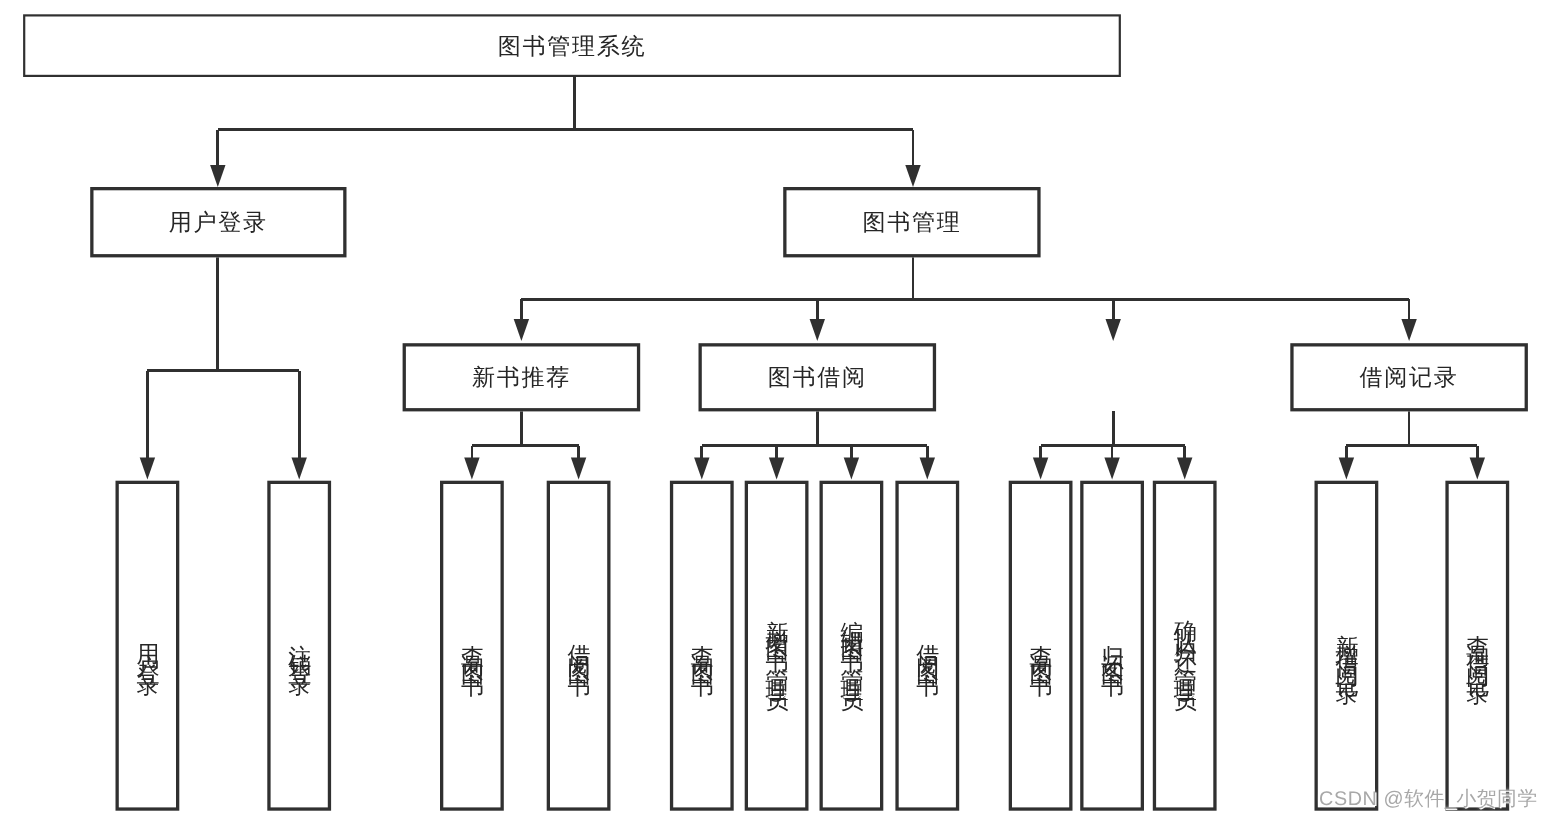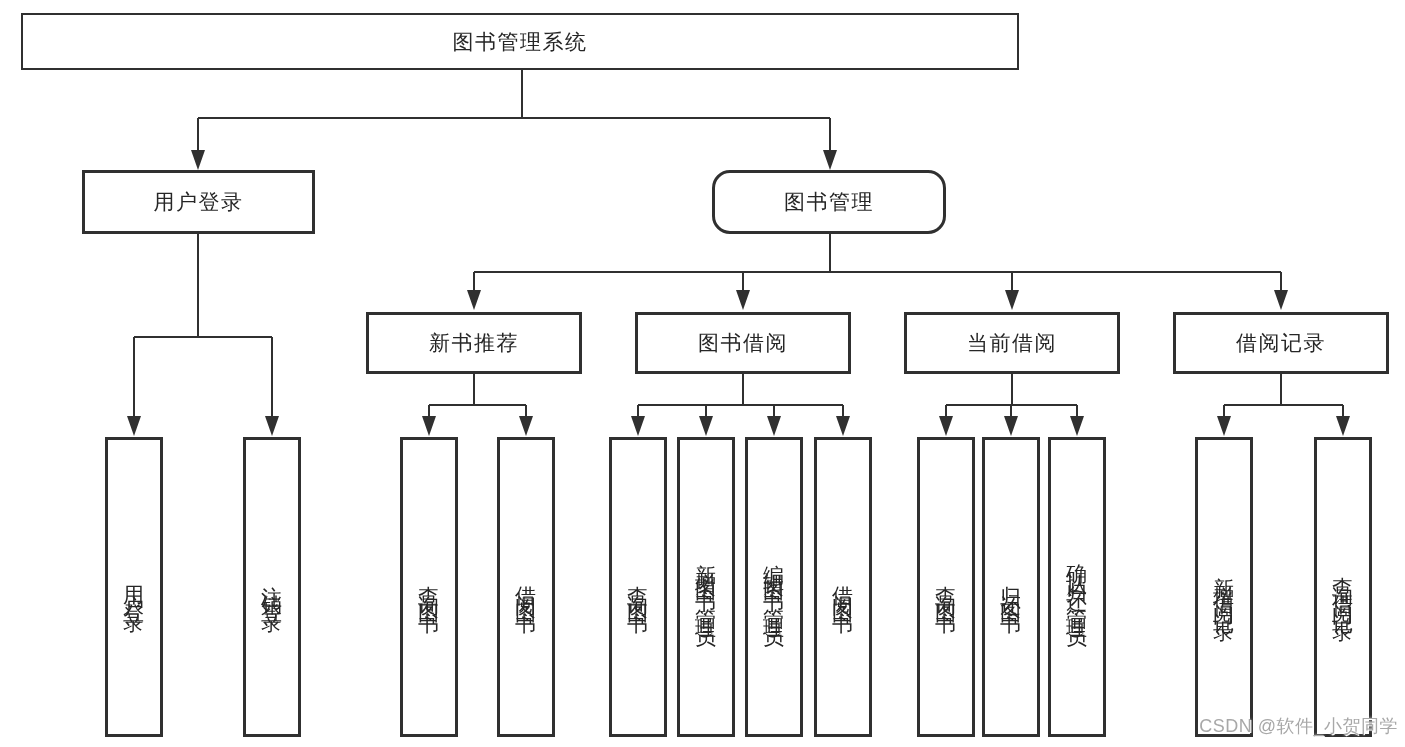--- a/index.html
+++ b/index.html
@@ -99,32 +99,29 @@
     </g>
   </svg>
 
   <div class="box root" style="left:21px; top:13px; width:998px; height:57px;">
     <span>图书管理系统</span>
   </div>
 
   <div class="box" style="left:82px; top:170px; width:233px; height:64px;">
     <span>用户登录</span>
   </div>
-  <div class="box" style="left:712px; top:170px; width:234px; height:64px;border-radius:18px;">
+  <div class="box" style="left:712px; top:170px; width:234px; height:64px;">
     <span>图书管理</span>
   </div>
 
   <div class="box" style="left:635px; top:312px; width:216px; height:62px;">
     <span>图书借阅</span>
   </div>
   <div class="box" style="left:366px; top:312px; width:216px; height:62px;">
     <span>新书推荐</span>
-  </div>
-  <div class="box" style="left:904px; top:312px; width:216px; height:62px;">
-    <span>当前借阅</span>
   </div>
   <div class="box" style="left:1173px; top:312px; width:216px; height:62px;">
     <span>借阅记录</span>
   </div>
 
   <div class="vbox" style="left:105px; top:437px; width:58px; height:300px;">
     <span class="vtext">用户登录</span>
   </div>
   <div class="vbox" style="left:243px; top:437px; width:58px; height:300px;">
     <span class="vtext">注销登录</span>

